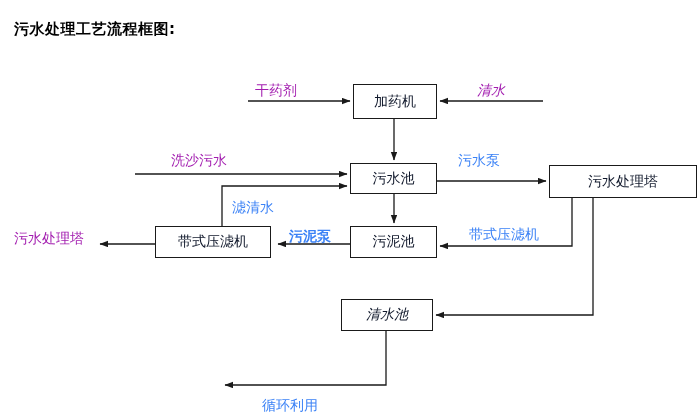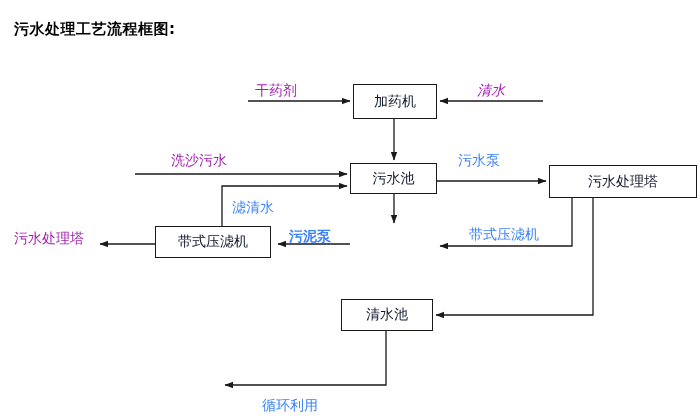--- a/index.html
+++ b/index.html
@@ -116,22 +116,25 @@
   </div>
 
   <div class="node" style="left:549px; top:165px; width:148px; height:33px;">
     <span>污水处理塔</span>
   </div>
 
   <div class="node" style="left:155px; top:226px; width:116px; height:32px;">
     <span>带式压滤机</span>
   </div>
 
+  <div class="node" style="left:350px; top:226px; width:87px; height:32px;">
+    <span>污泥池</span>
+  </div>
 
-  <div class="node" style="left:341px; top:299px; width:92px; height:32px;">
+  <div class="node" style="left:341px; top:299px; width:92px; height:32px;font-style:italic;">
     <span>清水池</span>
   </div>
 
   <div class="term-label" style="left:255px; top:82px;">干药剂</div>
 
   <div class="term-label" style="left:477px; top:82px;font-style:italic;">清水</div>
 
   <div class="term-label" style="left:171px; top:152px;">洗沙污水</div>
 
   <div class="term-label" style="left:14px; top:230px;">污水处理塔</div>

